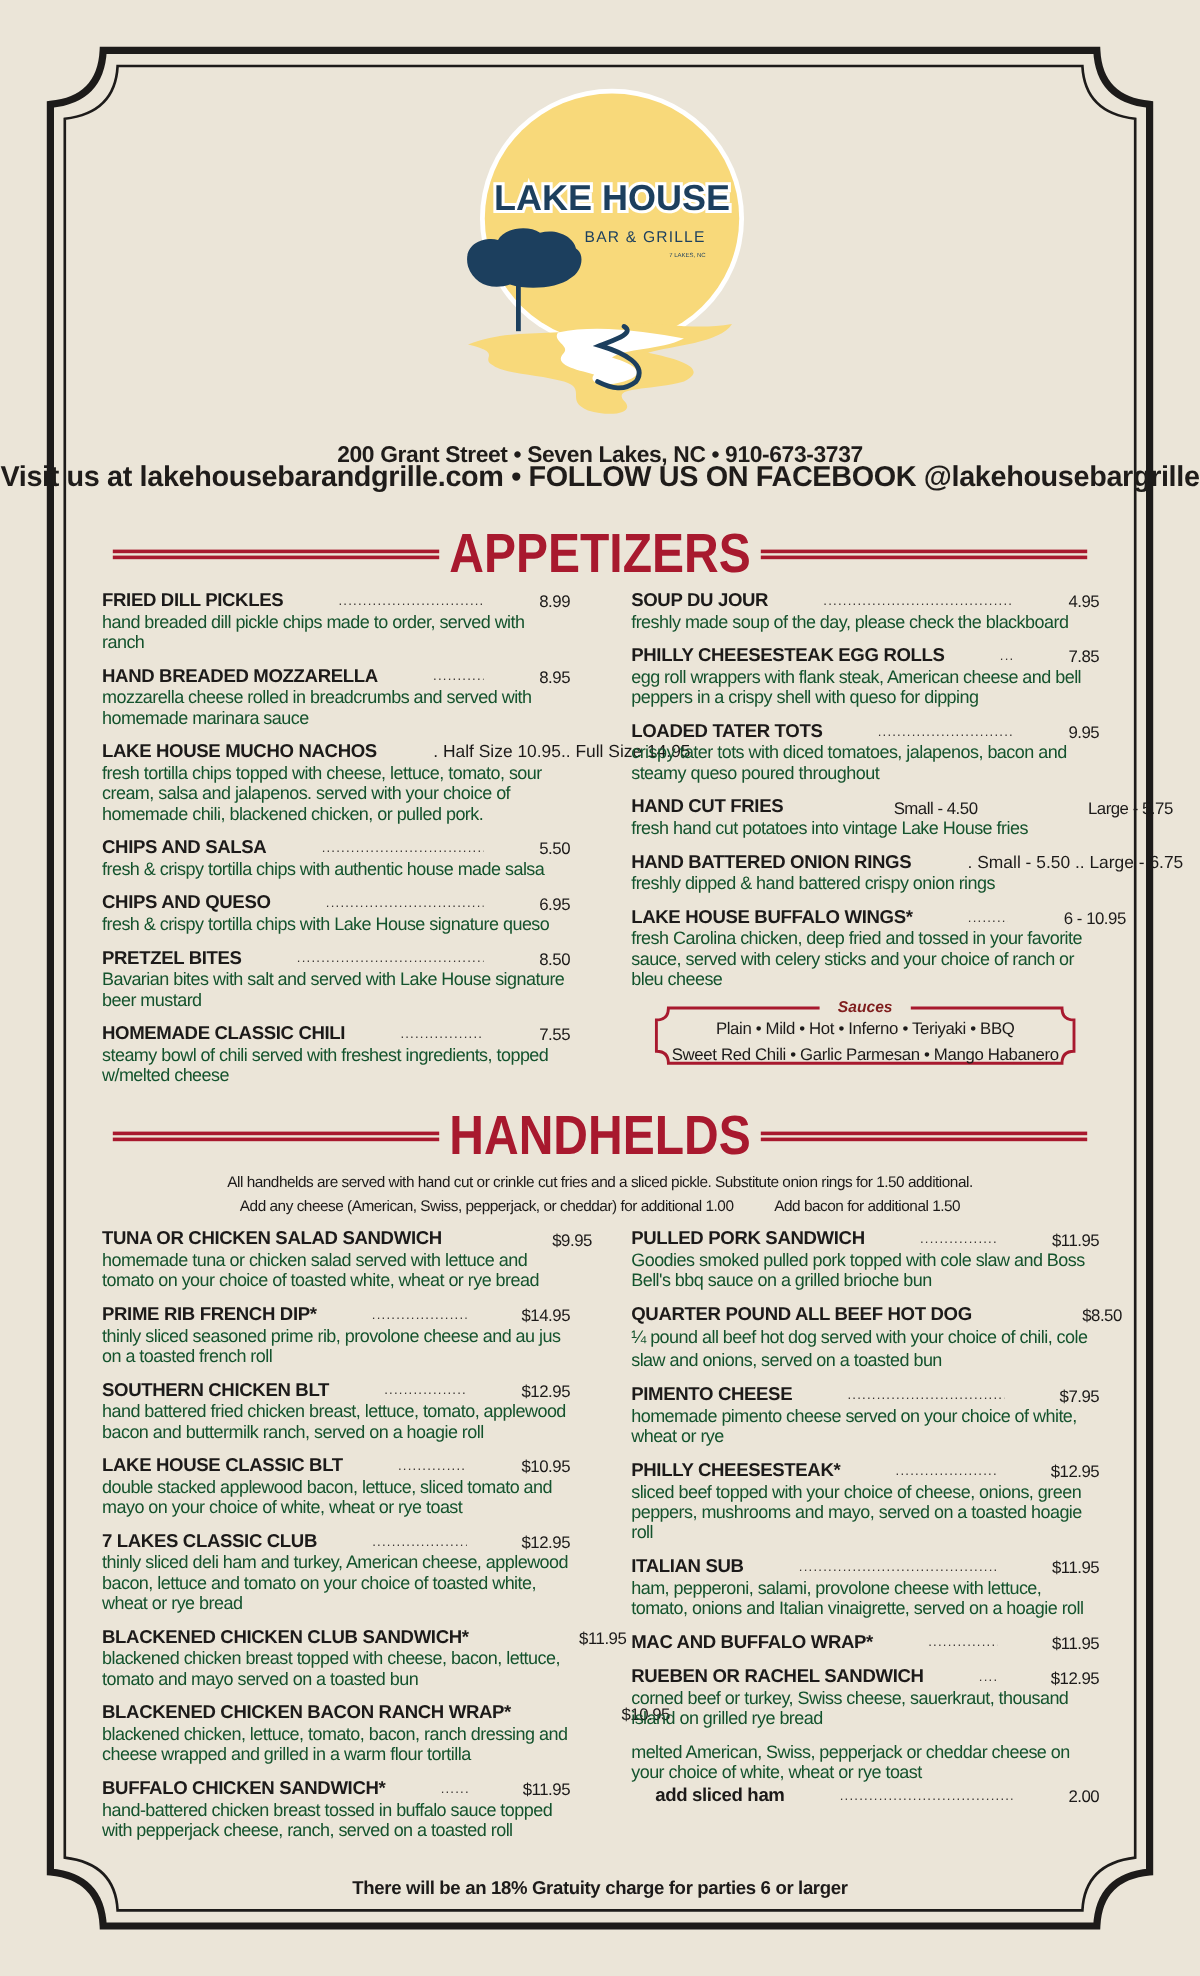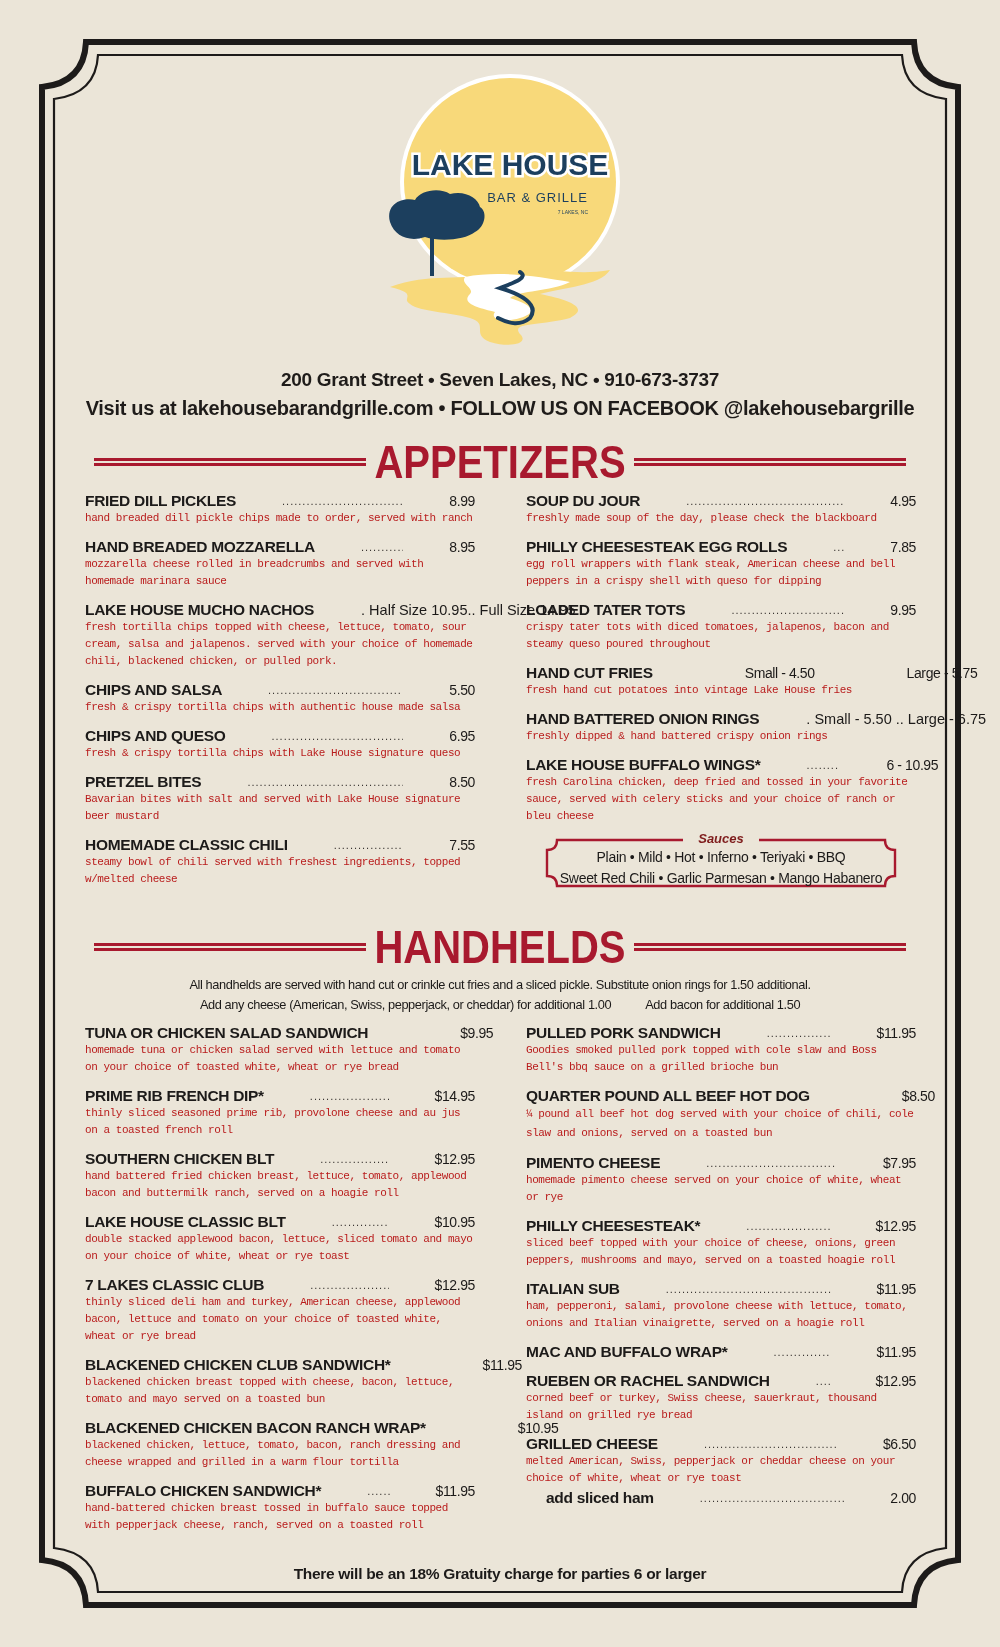--- a/index.html
+++ b/index.html
@@ -10,35 +10,35 @@
     color: #1f1c1a;
     position: relative;
     overflow: hidden;
   }
   .frame-svg { position: absolute; left: 0; top: 0; width: 1000px; height: 1647px; pointer-events: none; }
 
   .logo { position: absolute; left: 370px; top: 72px; width: 280px; height: 290px; }
 
   .contact { position: absolute; left: 0; width: 1000px; text-align: center; font-family: "Liberation Sans", sans-serif; font-weight: bold; color: #1f1c1a; letter-spacing: -0.3px; }
   .contact.l1 { top: 369px; font-size: 19px; }
-  .contact.l2 { top: 397px; font-size: 20px; }
+  .contact.l2 { top: 384px; font-size: 24px; }
 
   .section-head { position: absolute; left: 94px; width: 812px; height: 50px; display: flex; align-items: center; }
   .section-head .rule { flex: 1; height: 8px; border-top: 3px solid #a8192e; border-bottom: 3px solid #a8192e; }
   .section-head .title { padding: 0 8px; font-family: "Liberation Sans", sans-serif; font-weight: bold; font-size: 40px; color: #a8192e; letter-spacing: 0px; transform: scaleY(1.15); }
 
   .col { position: absolute; width: 390px; }
   .item { margin-bottom: 11px; }
   .item-line { display: flex; align-items: center; white-space: nowrap; gap: 44px; }
   .item-name { font-family: "Liberation Sans", sans-serif; font-weight: bold; font-size: 15.5px; letter-spacing: -0.3px; color: #1c1a19; }
   .item-extra { font-family: "Liberation Sans Narrow", "Liberation Sans", sans-serif; font-size: 14.5px; margin-left: 3px; color: #1c1a19; transform-origin: left; }
   .dots { flex: 1; overflow: hidden; margin: 0 2px; font-size: 11px; color: #3a3532; letter-spacing: 1px; }
   .dots::before { content: "......................................................................................................................................................"; }
   .price { font-family: "Liberation Sans", sans-serif; font-size: 14px; letter-spacing: -0.4px; color: #1c1a19; }
-  .desc { font-family: Liberation Mono, monospace; font-size: 11px; line-height: 17px; letter-spacing: -0.45px; color: #b91c1c; }
+  .desc { font-family: Liberation Sans, sans-serif; font-size: 15px; line-height: 17px; letter-spacing: -0.45px; color: #14532d; }
   .addon { margin-left: 20px; }
 
   .sauces { position: absolute; left: 543px; top: 832px; width: 356px; height: 62px; }
   .sauces svg { position: absolute; left: 0; top: 0; }
   .sauces .stitle { position: absolute; left: 0; width: 100%; top: -1px; text-align: center; font-weight: bold; font-style: italic; font-size: 13px; color: #7f1d1d; }
   .sauces .sline { position: absolute; left: 0; width: 100%; text-align: center; font-size: 14px; letter-spacing: -0.3px; color: #1c1a19; }
   .sauces .sline.a { top: 17px; }
   .sauces .sline.b { top: 38px; }
 
   .hh-note { position: absolute; left: 0; width: 1000px; text-align: center; font-size: 12.8px; letter-spacing: -0.4px; color: #1c1a19; }
@@ -330,25 +330,20 @@
   </div>
   <div class="item">
     <div class="item-line">
         <span class="item-name">RUEBEN OR RACHEL SANDWICH</span>
         <span class="dots"></span>
         <span class="price">$12.95</span>
       </div>
     <div class="desc">corned beef or turkey, Swiss cheese, sauerkraut, thousand island on grilled rye bread</div>
   </div>
   <div class="item" style="margin-bottom:2px;">
-    <div class="item-line">
-        <span class="item-name">GRILLED CHEESE</span>
-        <span class="dots"></span>
-        <span class="price">$6.50</span>
-      </div>
     <div class="desc">melted American, Swiss, pepperjack or cheddar cheese on your choice of white, wheat or rye toast</div>
   </div>
   <div class="item addon">
     <div class="item-line">
         <span class="item-name" style="text-transform:none;">add sliced ham</span>
         <span class="dots"></span>
         <span class="price">2.00</span>
       </div>
   </div>
 </div>

